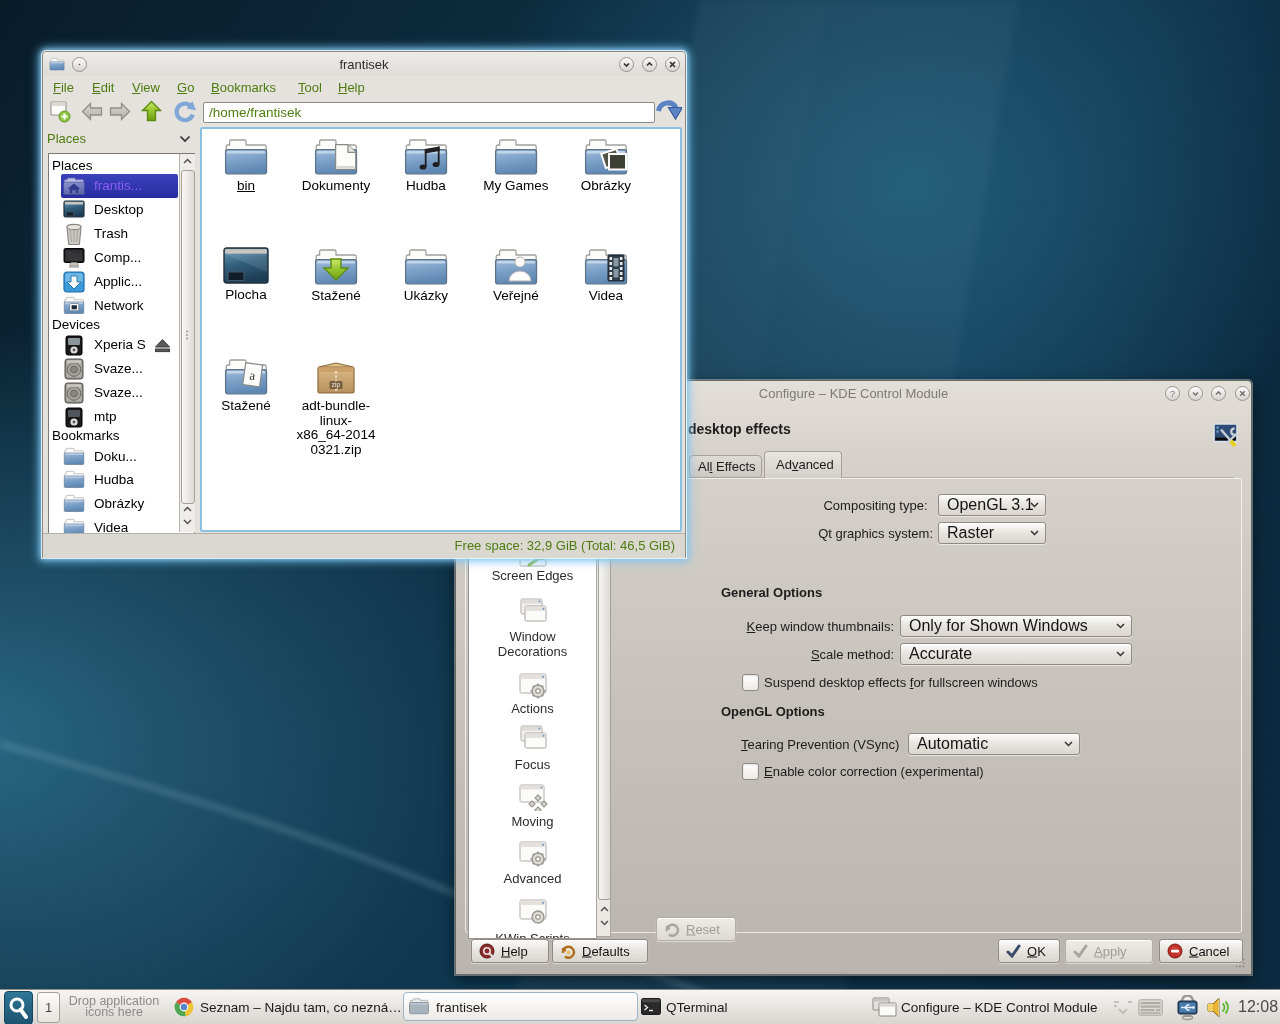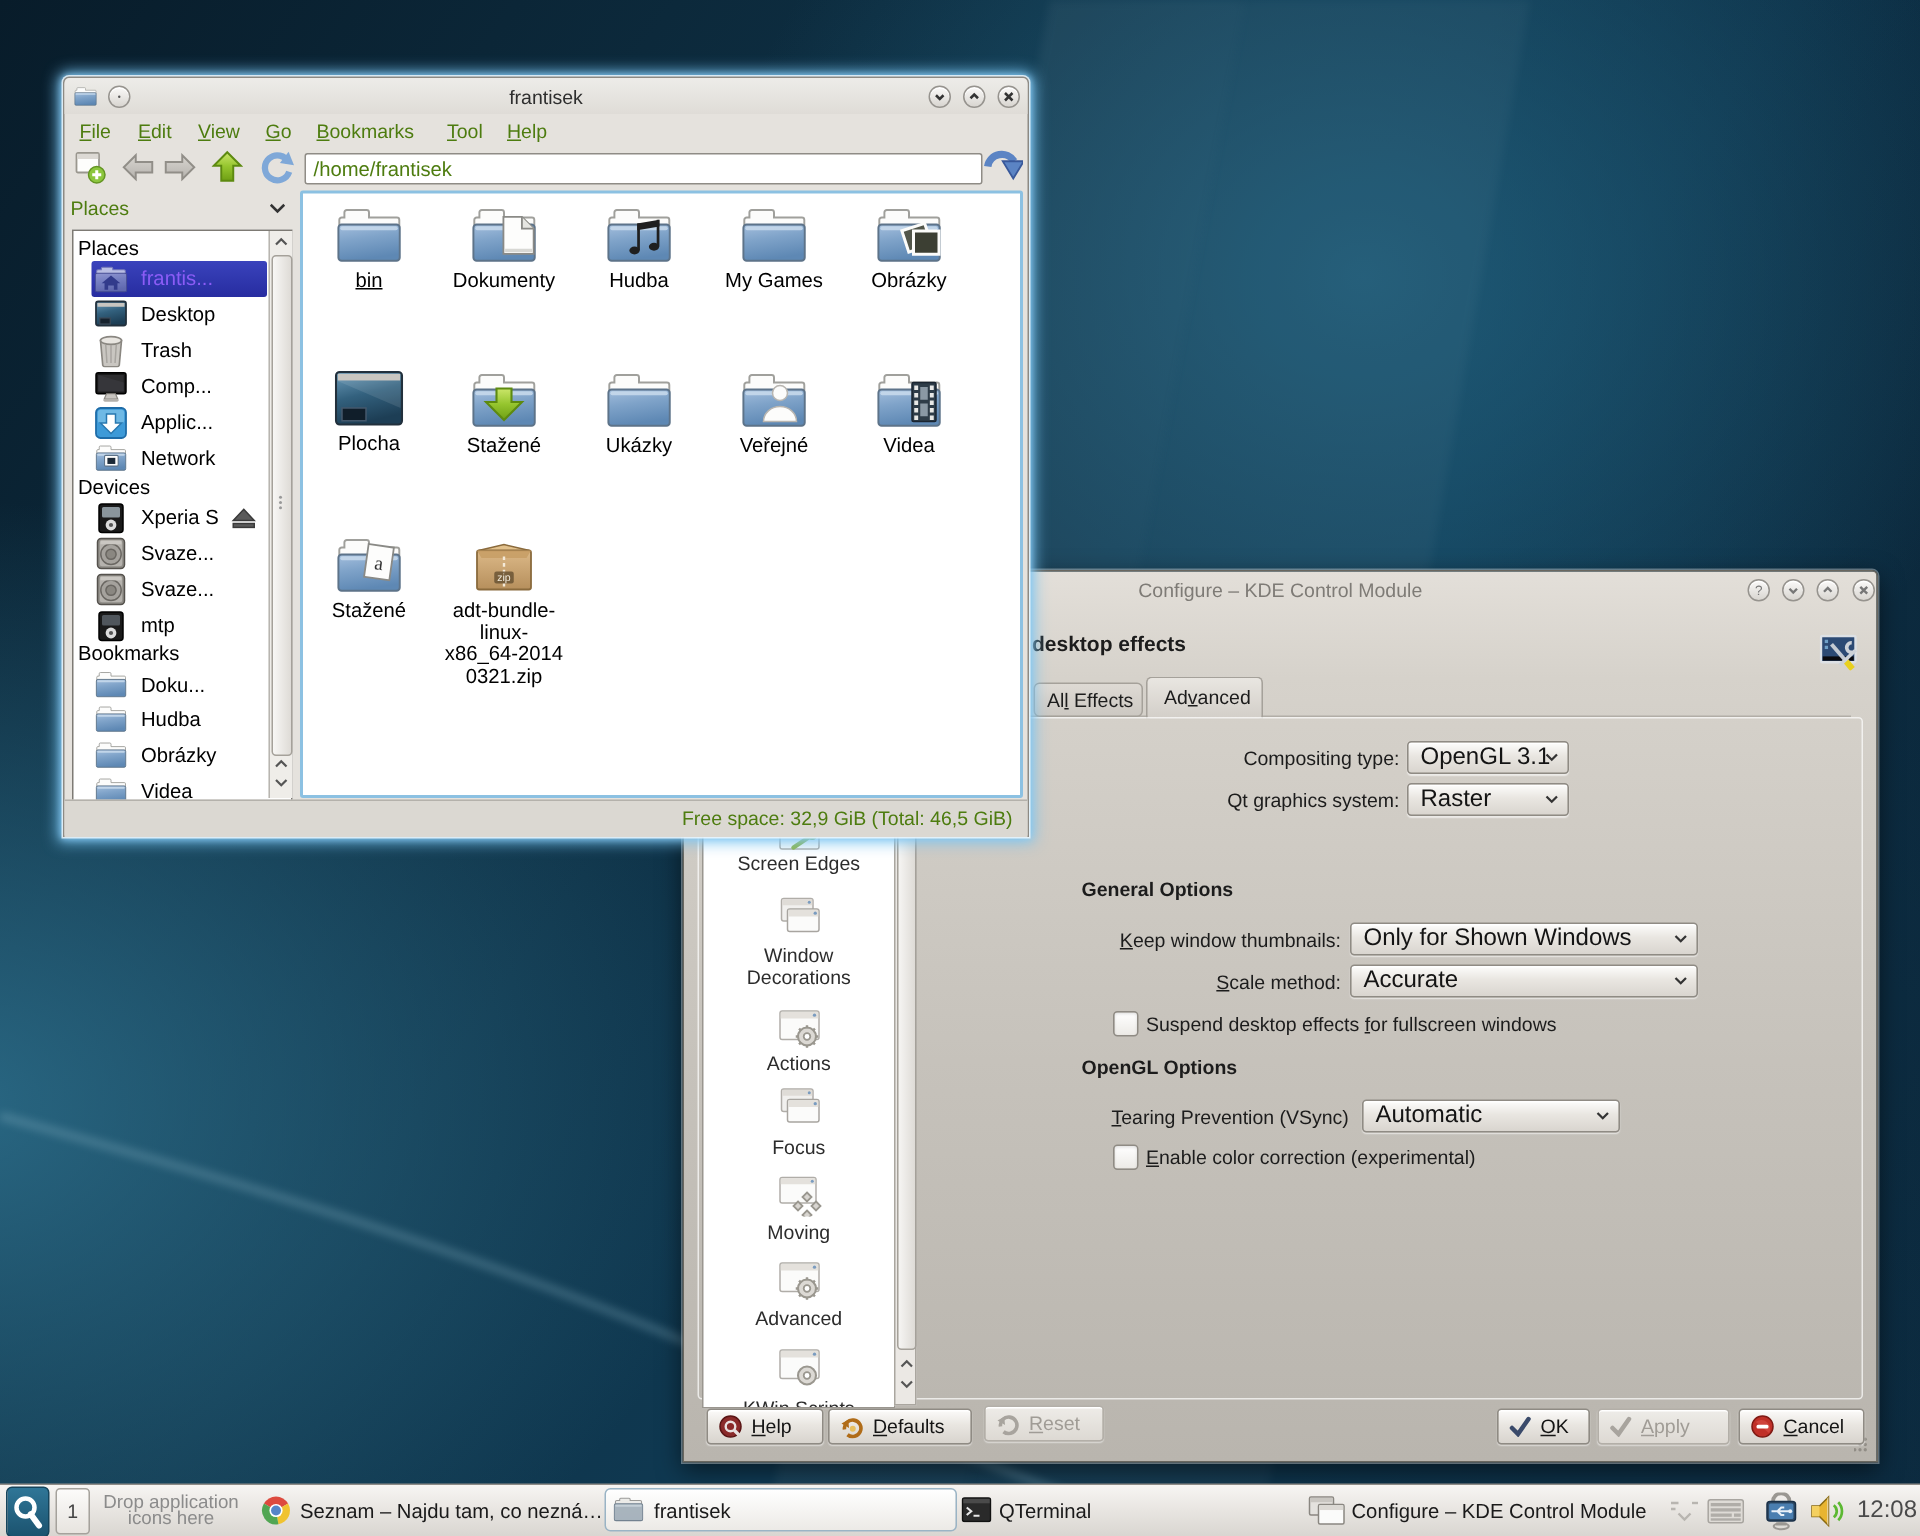--- a/index.html
+++ b/index.html
@@ -131,21 +131,21 @@
     <path d="M17,17 L22,23" stroke="#e8d020" stroke-width="4"></path>
     <path d="M21.5,5.5 a3.2,3.2 0 1 0 2.5,5 L13.5,20.5" stroke="#cdd2d8" stroke-width="2.4" fill="none"></path>
   </svg>
 
   <div class="abs" style="left:18px;top:96px;width:760px;height:1px;background:#b2aea7"></div>
   <div class="abs" style="left:233px;top:74px;width:71px;height:21px;border:1px solid #a5a19a;border-radius:4px;background:linear-gradient(#dedad4,#ccc8c2)"></div>
   <div class="ktxt" style="left:242px;top:78px">Al<u>l</u> Effects</div>
   <div class="abs" style="left:308px;top:70px;width:76px;height:27px;border:1px solid #a5a19a;border-bottom:none;border-radius:4px 4px 0 0;background:linear-gradient(#e9e6e1,#d2cec8)"></div>
   <div class="ktxt" style="left:320px;top:76px">Ad<u>v</u>anced</div>
 
-  <div class="ktxt" style="left:362px;top:117px;width:115px;text-align:right">Compositing type:</div>
+  <div class="ktxt" style="left:362px;top:117px;width:115px;text-align:center">Compositing type:</div>
   <div class="combo" style="left:482px;top:113px;width:106px;height:20px">
       <span class="cv">OpenGL 3.1</span>
       <svg width="9" height="6">
         <path d="M1,1 L4.5,4.5 L8,1" stroke="#333" stroke-width="1.5" fill="none"></path>
       </svg>
     </div>
   <div class="ktxt" style="left:362px;top:145px;width:115px;text-align:right">Qt graphics system:</div>
   <div class="combo" style="left:482px;top:141px;width:106px;height:20px">
       <span class="cv">Raster</span>
       <svg width="9" height="6">
@@ -277,21 +277,21 @@
       <span class="bl" style="left:29px"><u>H</u>elp</span>
     </div>
   <div class="btn" style="left:96px;top:558px;width:94px">
       <svg class="abs" style="left:7px;top:3px" width="16" height="16">
         <path d="M3,10 a5.5,5.5 0 1 1 2,3.5" fill="none" stroke="#b06c18" stroke-width="2.4"></path>
         <path d="M1,6 l4.5,-2.5 L6,9 z" fill="#b06c18"></path>
         <circle cx="8.5" cy="9.5" r="2" fill="#e8c060"></circle>
       </svg>
       <span class="bl" style="left:29px"><u>D</u>efaults</span>
     </div>
-  <div class="btn dis" style="left:200px;top:556px;width:78px">
+  <div class="btn dis" style="left:200px;top:536px;width:78px">
       <svg class="abs" style="left:7px;top:3px" width="16" height="16">
         <path d="M3,10 a5.5,5.5 0 1 1 2,3.5" fill="none" stroke="#a8a49e" stroke-width="2.4"></path>
         <path d="M1,6 l4.5,-2.5 L6,9 z" fill="#a8a49e"></path>
       </svg>
       <span class="bl" style="left:29px"><u>R</u>eset</span>
     </div>
   <div class="btn" style="left:542px;top:558px;width:60px">
       <svg class="abs" style="left:7px;top:4px" width="15" height="14">
         <path d="M2,8 L6,12 L13,2" fill="none" stroke="#3a4a6a" stroke-width="3" stroke-linecap="round"></path>
       </svg>

